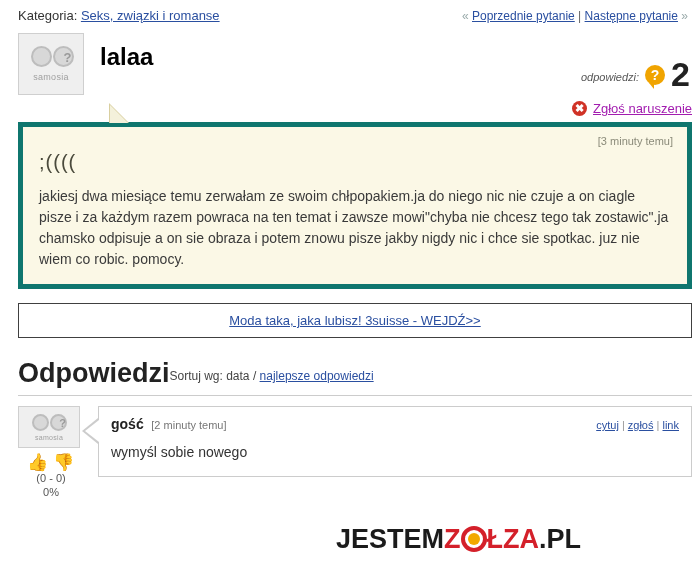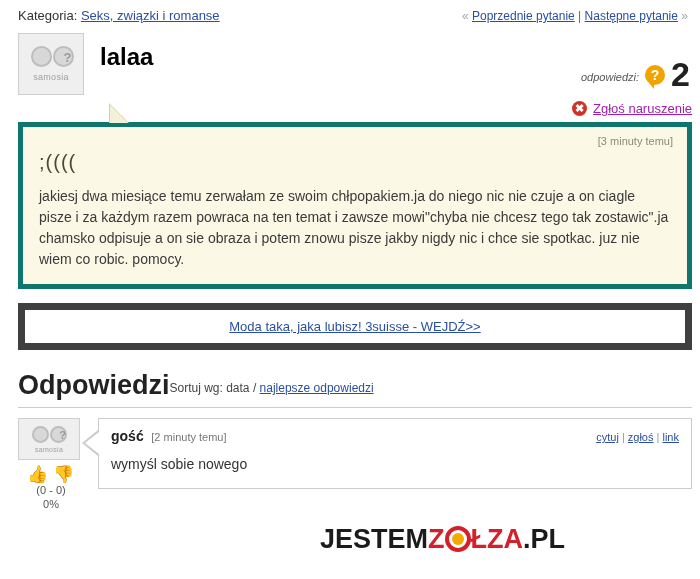--- a/index.html
+++ b/index.html
@@ -197,21 +197,21 @@
   .qtext {
     font-size: 14px;
     line-height: 21px;
     color: #3a3a3a;
     margin: 0 2px;
   }
 
   
   .adbox {
     margin: 14px 8px 0 18px;
-    border: 7px solid #404040;
+    border: 1px solid #404040;
     text-align: center;
     padding: 9px 0;
   }
   .adbox a {
     color: #2a4fa0;
     font-size: 13px;
   }
 
   
   .ans-head {
@@ -330,21 +330,21 @@
   .ans-actions a { color: #2a4fa0; font-size: 11px; }
   .ans-text {
     font-size: 14px;
     color: #333;
     margin-top: 12px;
   }
 
   
   .watermark {
     position: absolute;
-    left: 320px;
+    left: 336px;
     top: 524px;
     font-size: 27px;
     font-weight: bold;
     letter-spacing: 0px;
     color: #1b1b1b;
     white-space: nowrap;
     user-select: none;
   }
   .watermark .red { color: #d4202a; }
   .watermark .ring {

